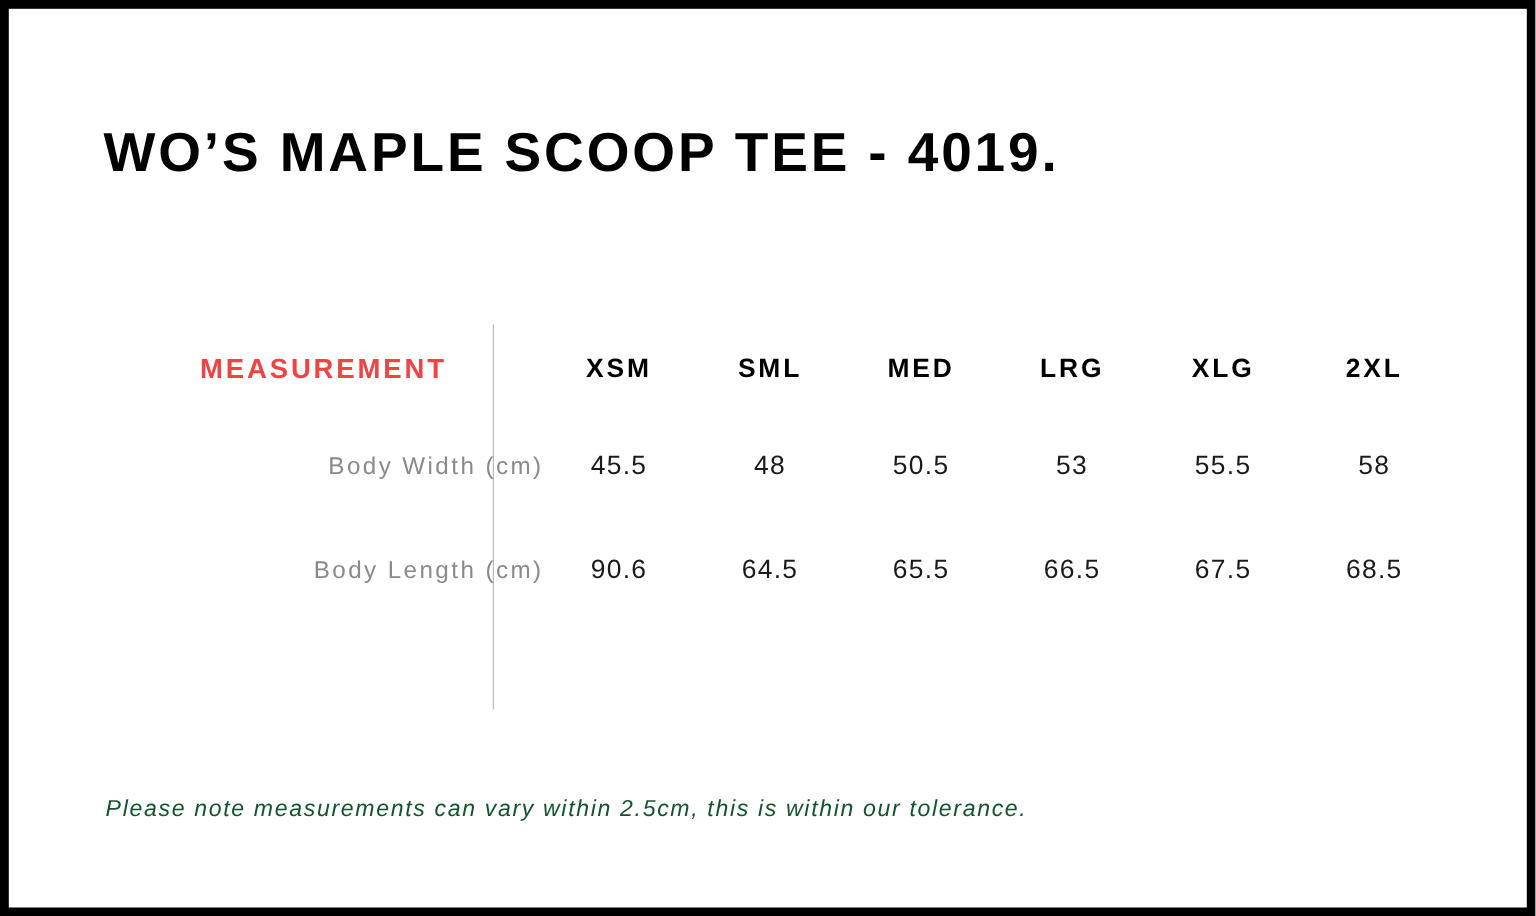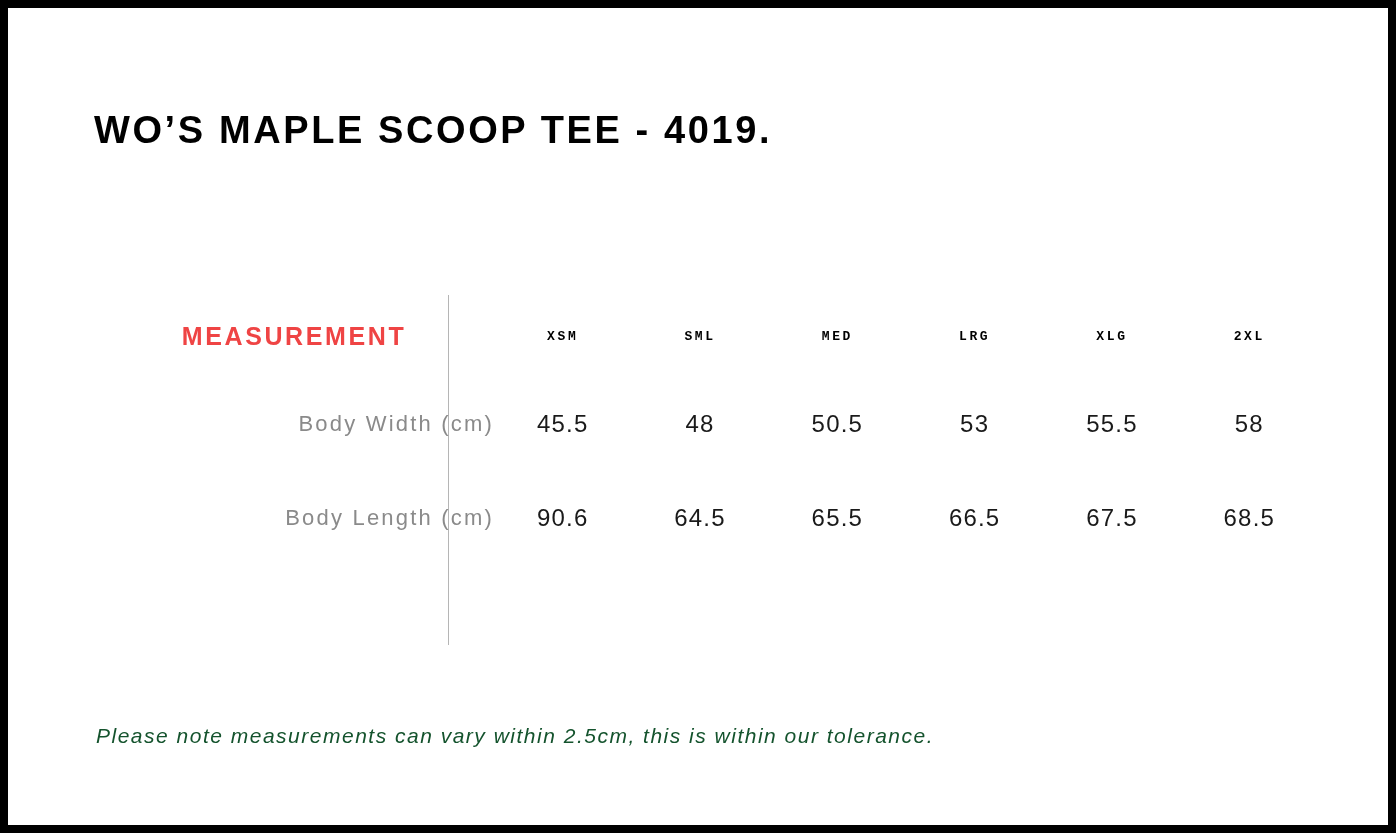--- a/index.html
+++ b/index.html
@@ -19,21 +19,21 @@
     font-family: "Liberation Sans", sans-serif;
     -webkit-font-smoothing: antialiased;
   }
 
   
   .title {
     position: absolute;
     left: 86px;
     top: 100px;
     font-family: "Liberation Sans", sans-serif;
-    font-size: 38px;
+    font-size: 50px;
     font-weight: 700;
     letter-spacing: 2.6px;
     color: #000000;
     white-space: nowrap;
     line-height: 1.2;
   }
 
   
   .table-wrap {
     position: absolute;
@@ -85,26 +85,25 @@
     text-align: center;
     font-size: 25px;
     font-weight: 700;
     letter-spacing: 2.6px;
     color: #ef4444;
     white-space: nowrap;
   }
 
   .h-size {
     text-align: center;
-    font-size: 13px;
+    font-size: 24px;
     font-weight: 700;
     letter-spacing: 2.6px;
     color: #000000;
     white-space: nowrap;
-    font-family: Liberation Mono, monospace;
   }
 
   .cell-label {
     text-align: right;
     font-size: 22px;
     font-weight: 400;
     letter-spacing: 2.2px;
     color: #8a8a8a;
     white-space: nowrap;
   }

